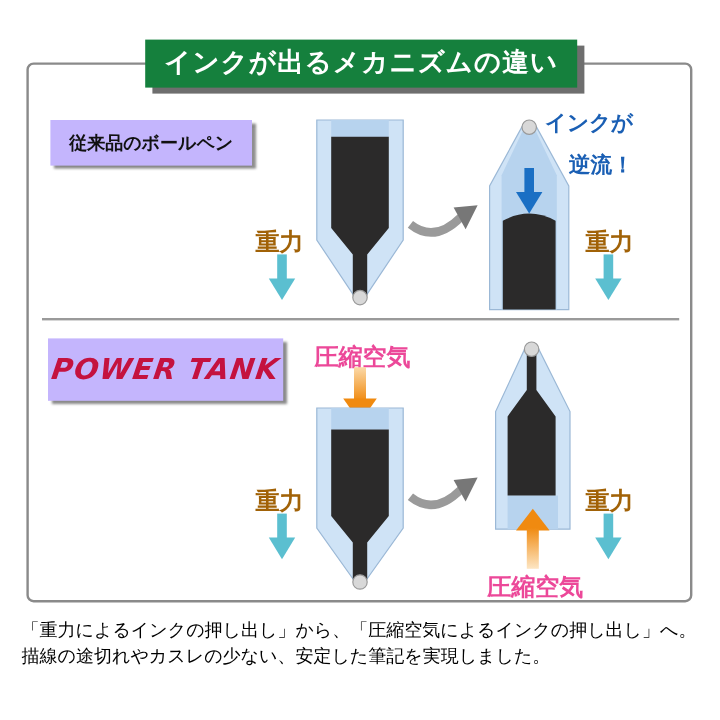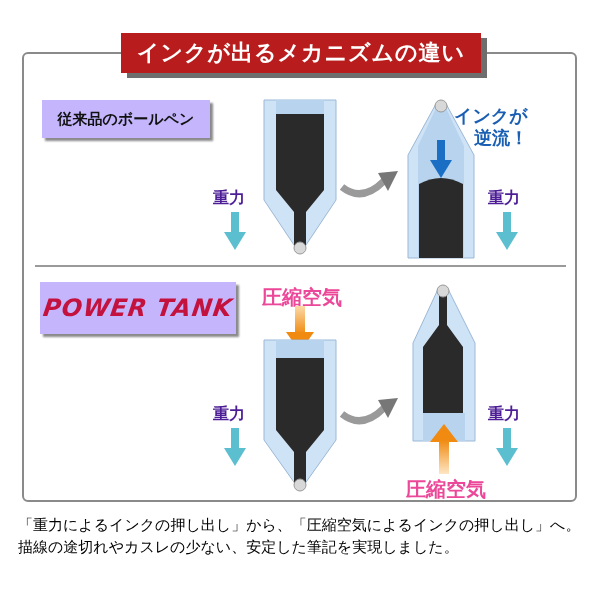--- a/index.html
+++ b/index.html
@@ -1,32 +1,32 @@
 <!DOCTYPE html>
 <html><head>
 <meta charset="utf-8">
 <style>
   html, body { margin:0; padding:0; background:#ffffff; }
   body { width:600px; height:600px; position:relative; overflow:hidden;
          font-family:"DejaVu Sans", sans-serif; }
   .frame { position:absolute; left:22px; top:52px; width:555px; height:450px;
            border:2px solid #8a8a8a; border-radius:6px; box-sizing:border-box; background:#fff; }
   .title-shadow { position:absolute; left:127px; top:38px; width:360px; height:40px; background:#6e6e6e; }
-  .title { position:absolute; left:121px; top:33px; width:360px; height:40px; background:#b91c1c;
+  .title { position:absolute; left:121px; top:33px; width:360px; height:40px; background:#15803d;
            color:#fff; font-weight:bold; font-size:22px; line-height:40px; text-align:center; letter-spacing:1px; }
   .label-box { position:absolute; background:#c4b5fd; box-shadow:3px 3px 2px #8a8a8a; }
   .label-box.conv { left:42px; top:100px; width:168px; height:38px; font-weight:bold; font-size:15px;
                     line-height:38px; text-align:center; color:#111; }
   .label-box.pt { left:40px; top:282px; width:196px; height:52px; }
   .pt-text { position:absolute; left:0; top:0; width:196px; height:52px; line-height:52px; text-align:center;
              color:#c4123f; font-weight:bold; font-style:italic; font-size:24px; font-family:"DejaVu Sans", sans-serif;
              letter-spacing:1px; transform:skewX(-8deg); }
   .divider { position:absolute; left:35px; top:265px; width:531px; height:2px; background:#9a9a9a; }
   .txt { position:absolute; font-weight:bold; white-space:nowrap; }
-  .grav { font-size:16px; color:#4c1d95; }
+  .grav { font-size:20px; color:#a16207; }
   .red { color:#ec4899; font-size:20px; }
   .blue { color:#1a5fb4; font-size:18px; line-height:20px; }
   .caption { position:absolute; left:18px; font-size:15px; color:#000000; white-space:nowrap;text-align:center; }
   svg { position:absolute; overflow:visible; }
 </style>
 </head>
 <body>
 
 <div class="frame"></div>
 <div class="title-shadow"></div>
@@ -55,21 +55,21 @@
 <svg style="left:408px;top:100px;" width="66" height="160">
   <polygon points="29,2 37,2 66,55 66,158 0,158 0,55" fill="#cfe3f6" stroke="#9bb8d6" stroke-width="1"></polygon>
   <polygon points="29,6 37,6 56,46 56,158 10,158 10,46" fill="#b7d3ee"></polygon>
   <path d="M11,158 L11,84 Q33,72 55,84 L55,158 Z" fill="#2b2a2a"></path>
   <circle cx="33" cy="6" r="6" fill="#d8d8d8" stroke="#999"></circle>
 </svg>
 <svg style="left:430px;top:140px;" width="22" height="40">
   <rect x="7" y="0" width="8" height="22" fill="#1a6fc4"></rect>
     <polygon points="0,20 22,20 11,38" fill="#1a6fc4"></polygon>
 </svg>
-<div class="txt blue" style="left:454px;top:106px;">インクが</div>
+<div class="txt blue" style="left:454px;top:93px;">インクが</div>
 <div class="txt blue" style="left:474px;top:128px;">逆流！</div>
 
 <div class="txt grav" style="left:488px;top:188px;">重力</div>
 <svg style="left:496px;top:212px;" width="22" height="40">
   <rect x="7" y="0" width="8" height="22" fill="#5bbfd0"></rect>
     <polygon points="0,20 22,20 11,38" fill="#5bbfd0"></polygon>
 </svg>
 
 <div class="divider"></div>
 

